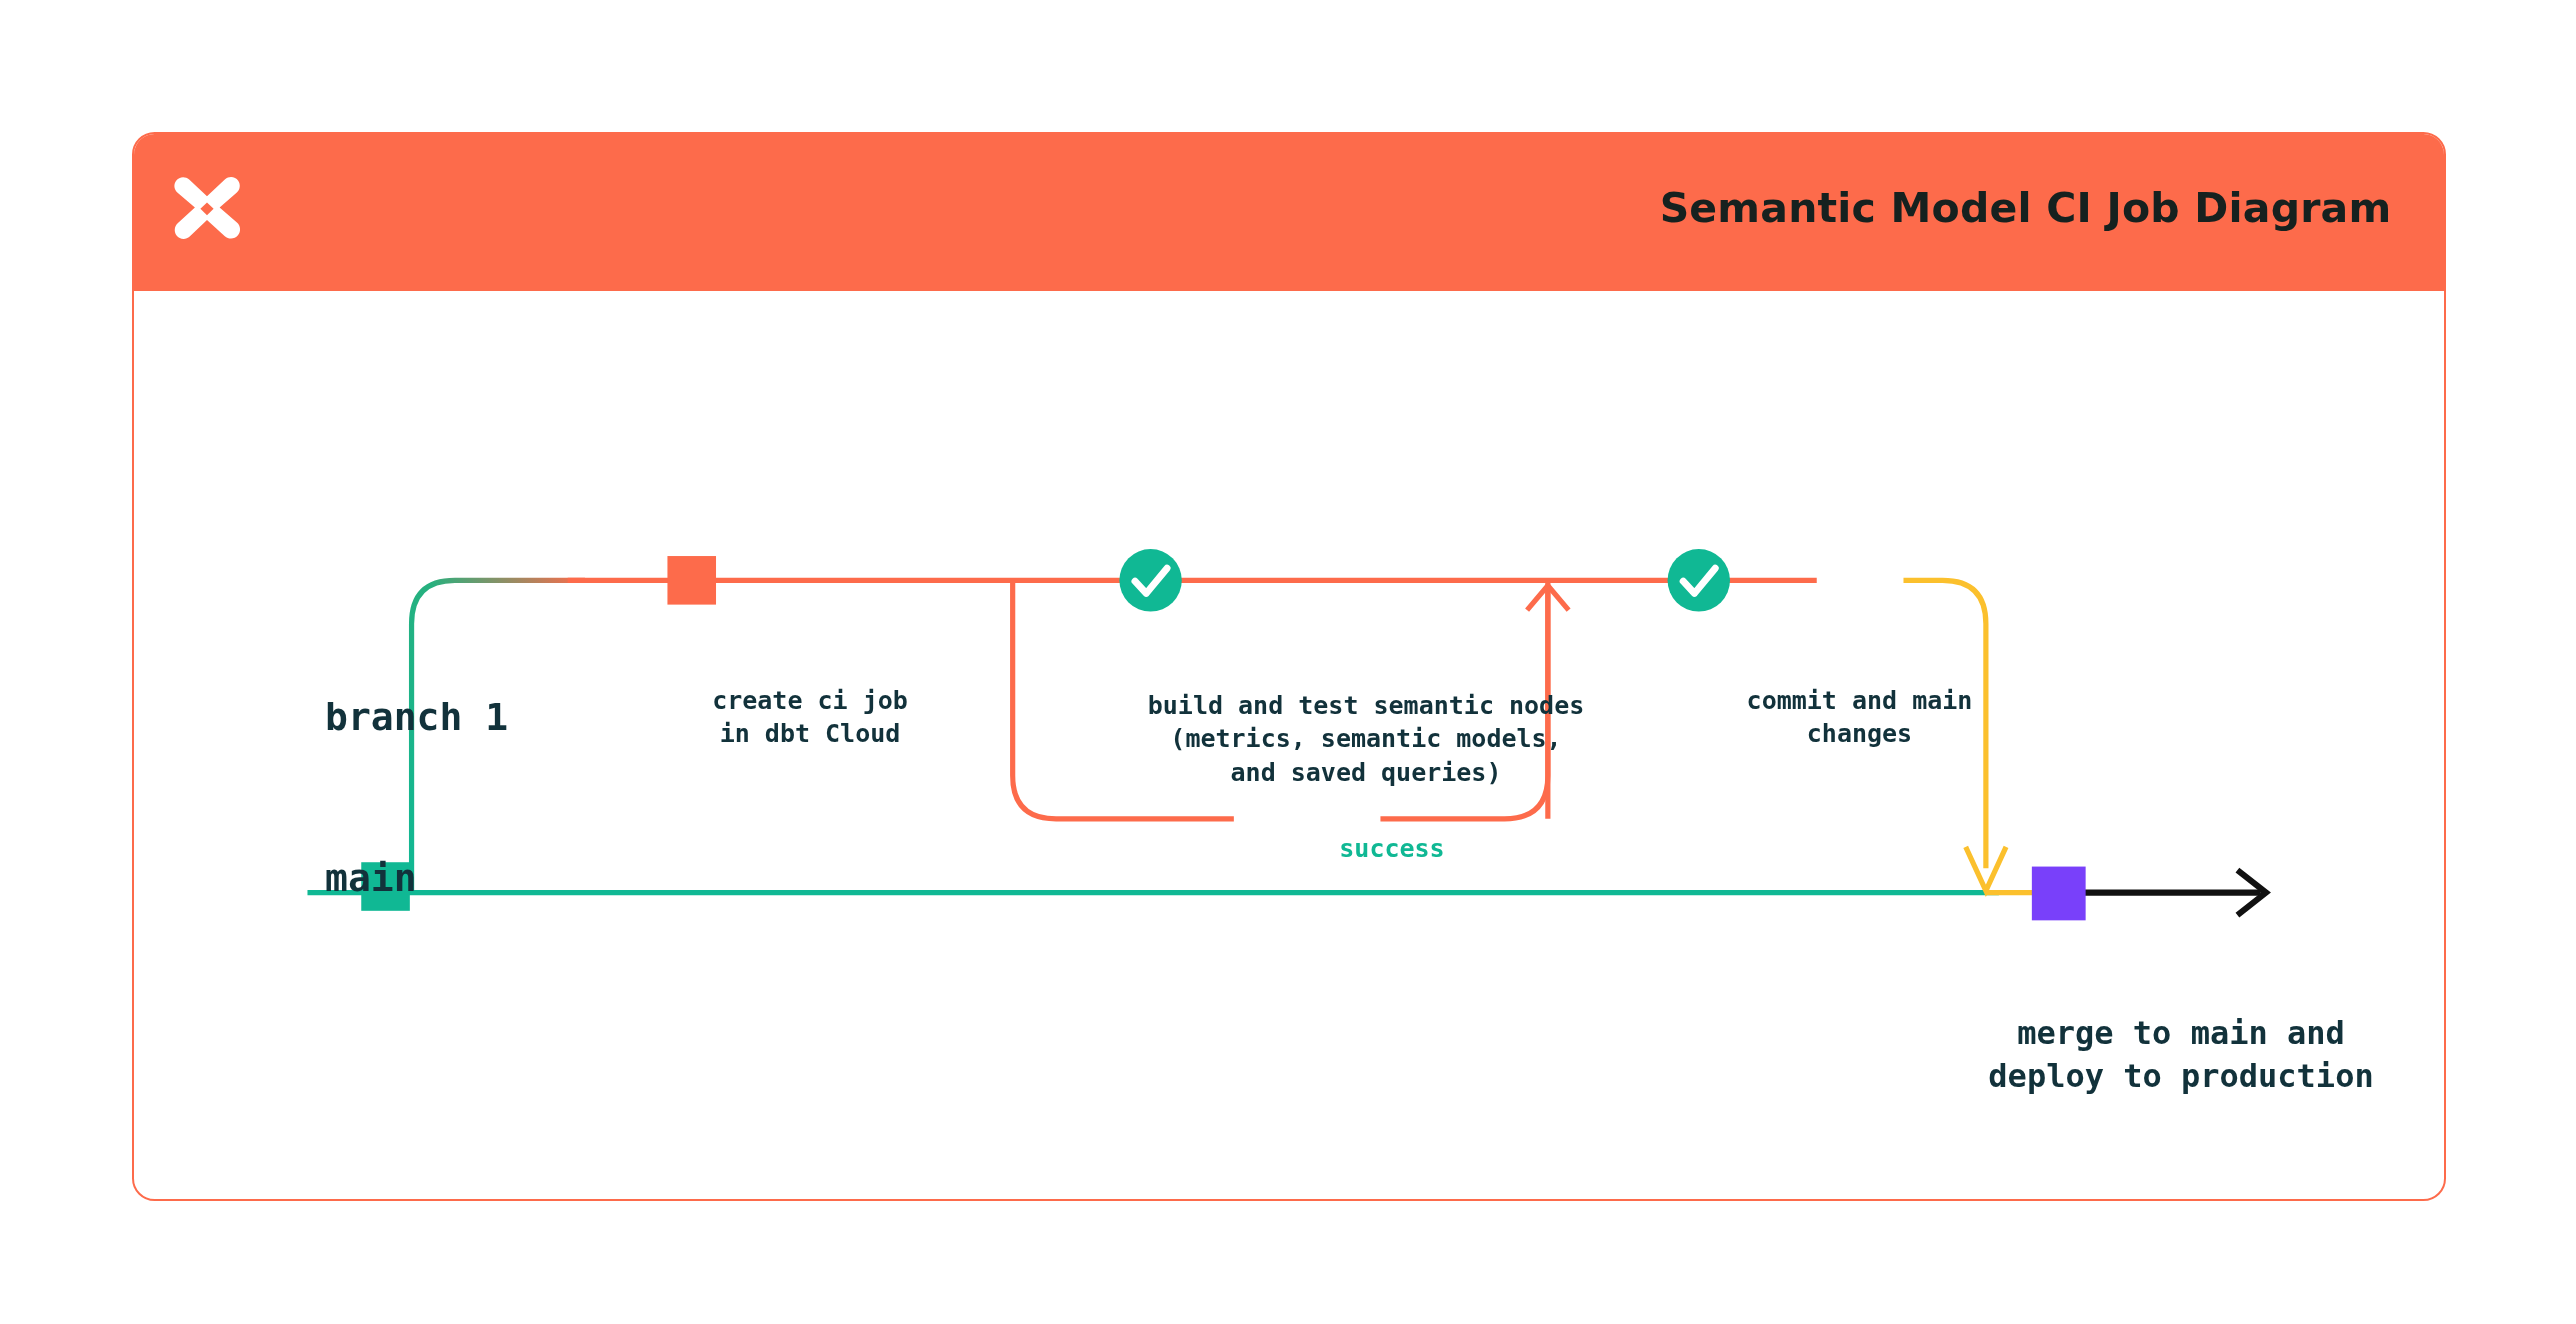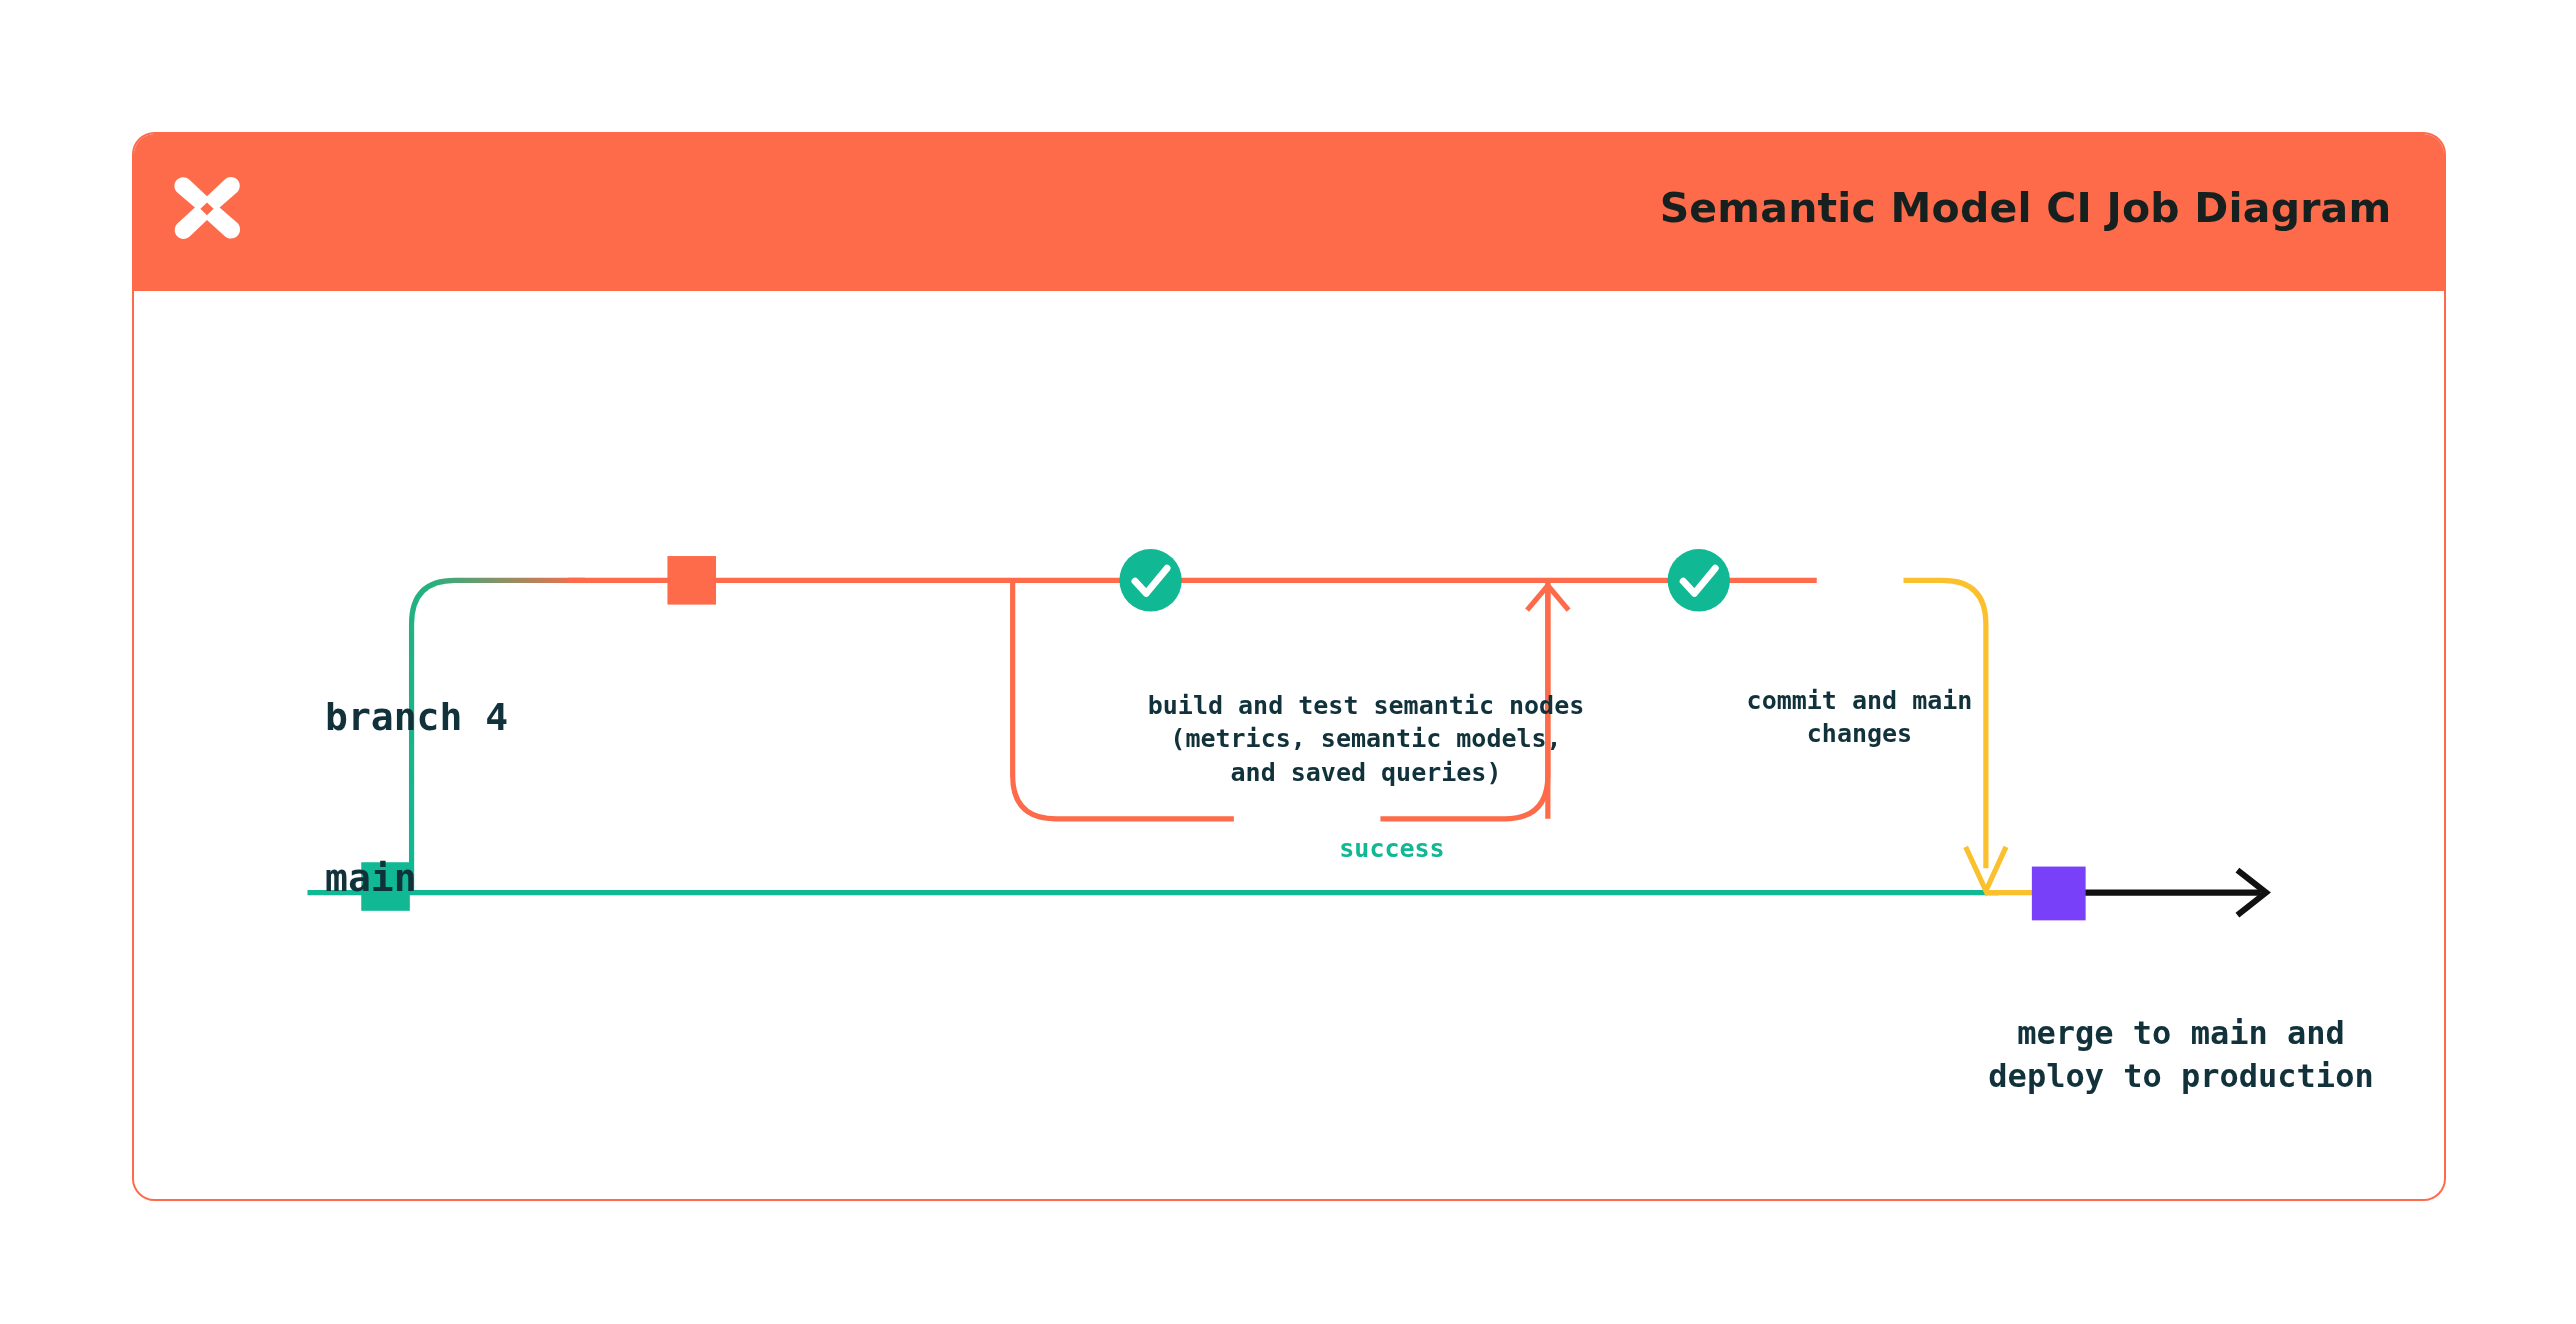--- a/index.html
+++ b/index.html
@@ -207,24 +207,26 @@
 
         <g>
           <circle cx="1804" cy="330" r="36" fill="#10B894"></circle>
           <polyline points="1786,331 1799,345 1823,316" fill="none" stroke="#ffffff" stroke-width="8" stroke-linecap="round" stroke-linejoin="round"></polyline>
         </g>
 
         <rect x="2188" y="660" width="62" height="62" fill="#7940FA"></rect>
 
       </svg>
 
-      <div class="branch-name" id="branch1-name">branch 4</div>
+      <div class="branch-name" id="branch1-name">branch 1</div>
 
       <div class="branch-name" id="main-name">main</div>
 
+      <div class="lbl" id="lbl-create">create ci job
+in dbt Cloud</div>
 
       <div class="lbl" id="lbl-build">build and test semantic nodes
 (metrics, semantic models,
 and saved queries)</div>
 
       <div class="lbl" id="lbl-commit">commit and main
 changes</div>
 
       <div class="lbl" id="lbl-success">success</div>
 

